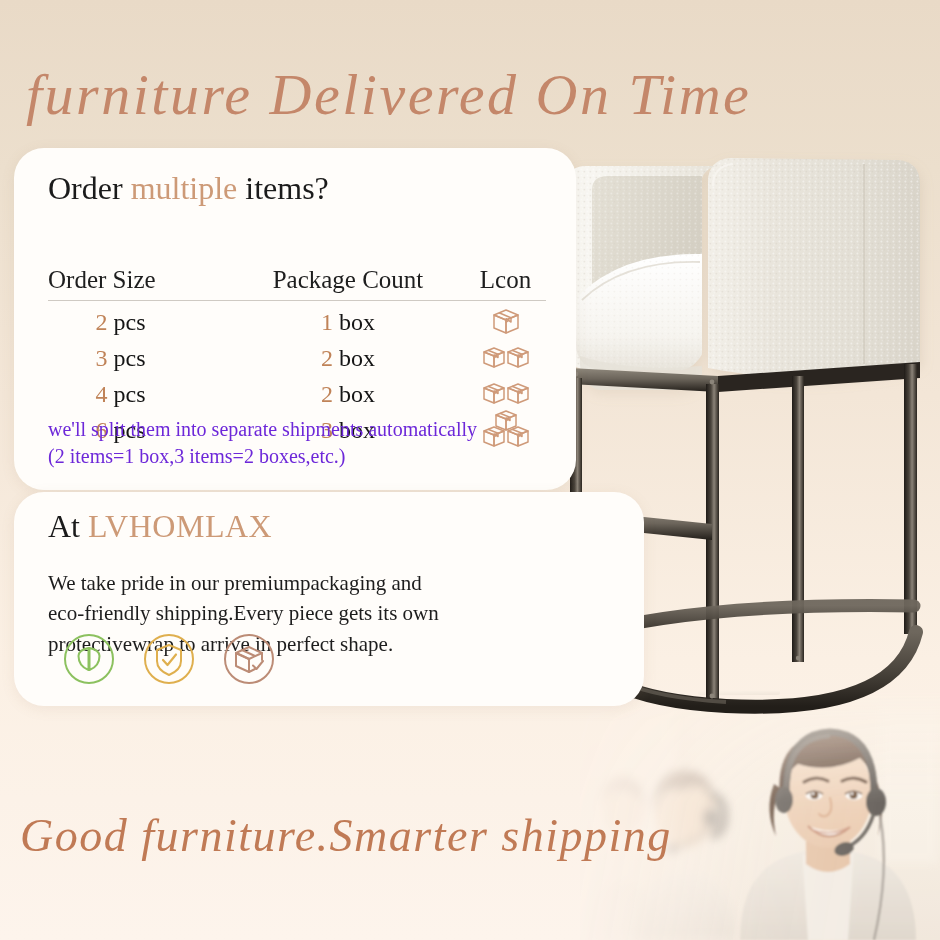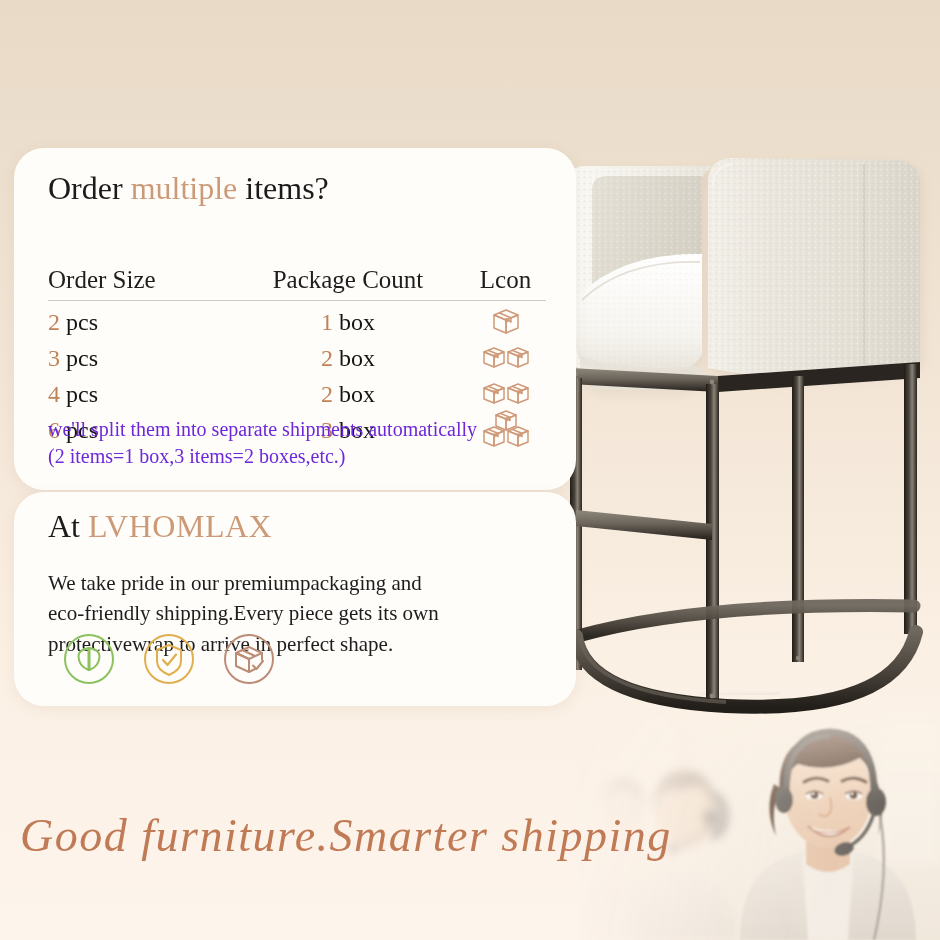--- a/index.html
+++ b/index.html
@@ -34,34 +34,34 @@
     position:absolute;left:20px;top:808px;
     font-size:46px;font-style:italic;letter-spacing:1.5px;
     color:#c07a55;white-space:nowrap;line-height:1.2;
   }
   
   .card{
     position:absolute;background:#fffdfa;border-radius:30px;
     box-shadow:0 3px 14px rgba(150,115,85,.10);
   }
   #card-table{left:14px;top:148px;width:562px;height:342px;}
-  #card-brand{left:14px;top:492px;width:562px;height:214px;}
+  #card-brand{left:14px;top:492px;width:630px;height:214px;}
   
   .card-title{
     position:absolute;left:34px;top:22px;font-size:32px;color:#1b1b1b;white-space:nowrap;text-align:right;
   }
   .accent-word{color:#cd9a77;}
   .tbl{position:absolute;left:34px;top:70px;width:500px;}
   .tbl-head{display:flex;font-size:25px;color:#1e1e1e;padding-bottom:6px;margin-top:48px;}
   .col-a{width:185px;}
   .col-b{width:230px;text-align:center;}
   .col-c{width:85px;text-align:center;}
   .rule{height:1px;background:#cfcac3;width:498px;margin-bottom:3px;}
   .tbl-row{display:flex;align-items:center;height:36px;font-size:24px;color:#151515;}
-  .tbl-row .col-a{text-align:left;padding-right:40px;box-sizing:border-box;}
+  .tbl-row .col-a{text-align:center;padding-right:40px;box-sizing:border-box;}
   .num{color:#c08358;}
   .icon-cell{width:85px;display:flex;justify-content:center;align-items:center;}
   .note{
     position:absolute;left:34px;top:268px;font-size:20px;color:#6d28d9;line-height:1.35;white-space:pre-line;
   }
   
   .brand-title{position:absolute;left:34px;top:16px;font-size:32px;color:#1b1b1b;white-space:nowrap;}
   .brand-name{color:#cd9a77;letter-spacing:.5px;}
   .brand-body{position:absolute;left:34px;top:76px;width:500px;font-size:21px;color:#1d1d1d;line-height:1.45;white-space:pre-line;font-family:Liberation Serif, serif;}
   .badges{position:absolute;left:48px;top:140px;display:flex;gap:26px;}
@@ -167,20 +167,21 @@
         <ellipse cx="296" cy="112" rx="10" ry="14" fill="#5f5a54"></ellipse>
 
         <path d="M293 126 q-8 24 -28 32" stroke="#645e58" stroke-width="3.4" fill="none" stroke-linecap="round"></path>
         <ellipse cx="264" cy="159" rx="10" ry="6.5" fill="#5f5a54" transform="rotate(-18 264 159)"></ellipse>
 
         <path d="M300 126 q10 54 -6 124" stroke="#9b948c" stroke-width="2.4" fill="none" opacity=".8"></path>
       </g>
     </svg>
   </div>
 
+  <div class="headline">furniture Delivered On Time</div>
 
   <div class="chair">
     <svg width="384" height="570" viewBox="0 0 384 570">
       <defs>
         <linearGradient id="backPanel" x1="0" y1="0" x2="1" y2="0">
           <stop offset="0%" stop-color="#f2efe8"></stop>
           <stop offset="30%" stop-color="#e9e5dc"></stop>
           <stop offset="72%" stop-color="#e2ded4"></stop>
           <stop offset="100%" stop-color="#d9d4c9"></stop>
         </linearGradient>

